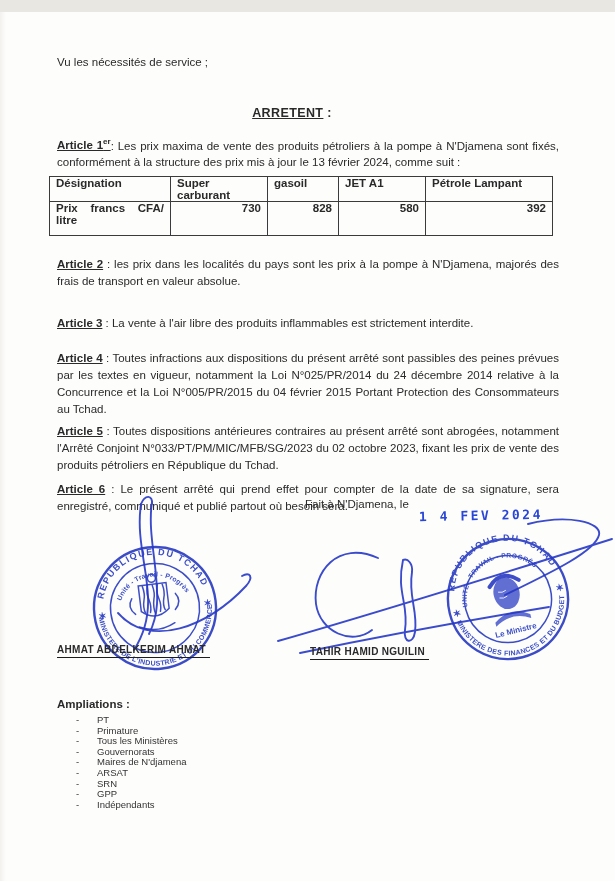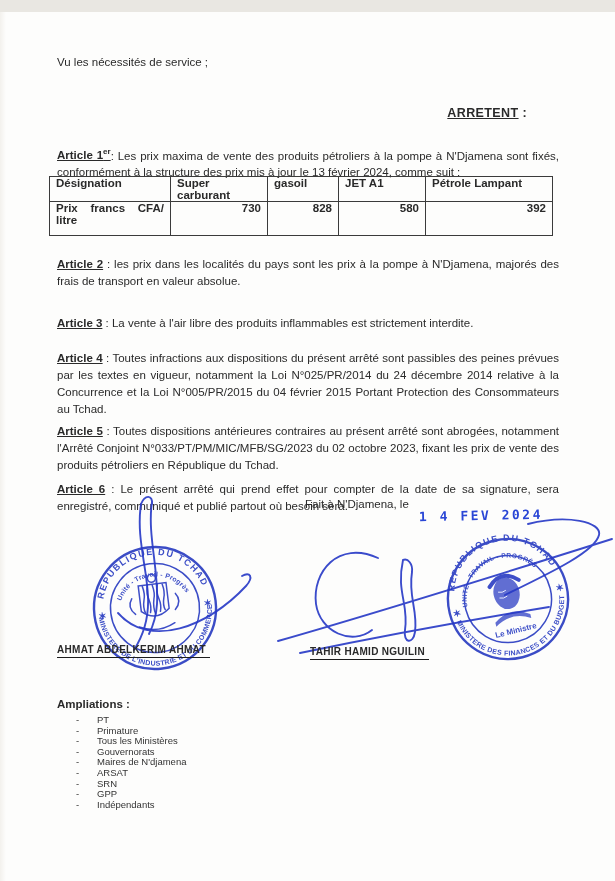--- a/index.html
+++ b/index.html
@@ -4,21 +4,21 @@
 <style>
   html,body{margin:0;padding:0;}
   body{background:#e9e7e2;font-family:"Liberation Sans","DejaVu Sans",sans-serif;}
   .page{
     position:relative;width:615px;height:881px;margin:12px auto;
     background:linear-gradient(90deg,#f3f1ed 0,#fdfdfc 6px,#fdfdfc 100%);
     color:#2a2a2a;overflow:hidden;
   }
   .abs{position:absolute;}
   .intro{left:57px;top:32px;width:420px;font-size:11.5px;}
-  .heading{left:57px;top:94px;width:470px;text-align:right;font-size:12.5px;font-weight:bold;letter-spacing:.4px;}
+  .heading{left:57px;top:94px;width:470px;text-align:center;font-size:12.5px;font-weight:bold;letter-spacing:.4px;}
   .heading .hu{text-decoration:underline;}
   .art{left:57px;width:502px;text-align:justify;font-size:11.5px;line-height:17px;}
   .alabel{font-weight:bold;text-decoration:underline;}
   .alabel sup{font-size:8px;}
   .ptable{left:49px;top:164px;border-collapse:collapse;table-layout:fixed;font-size:11.5px;font-weight:bold;}
   .ptable td{border:1.6px solid #3b3b3b;padding:0 6px;vertical-align:top;overflow:hidden;}
   .ptable .hrow td{height:19px;}
   .ptable .vrow td{height:33px;text-align:right;}
   .ptable .vrow td.rowlabel{text-align:justify;}
   .faitline{left:305px;top:486px;font-size:11.5px;}
@@ -41,21 +41,21 @@
 <body>
 
 <div class="page">
 
   <p class="abs intro">Vu les nécessités de service  ;</p>
 
   <div class="abs heading">
     <span class="hu">ARRETENT</span><span> :</span>
   </div>
 
-  <p class="abs art" style="top:120px">
+  <p class="abs art" style="top:110px">
     <span class="alabel"><span>Article 1</span><sup>er</sup></span><span>: Les prix maxima de vente des produits pétroliers à la pompe à N'Djamena sont fixés, conformément  à la structure des prix mis  à jour le 13 février 2024, comme suit  :</span>
   </p>
 
   <table class="abs ptable">
     <colgroup>
         <col style="width:121px">
         <col style="width:97px">
         <col style="width:71px">
         <col style="width:87px">
         <col style="width:127px">

